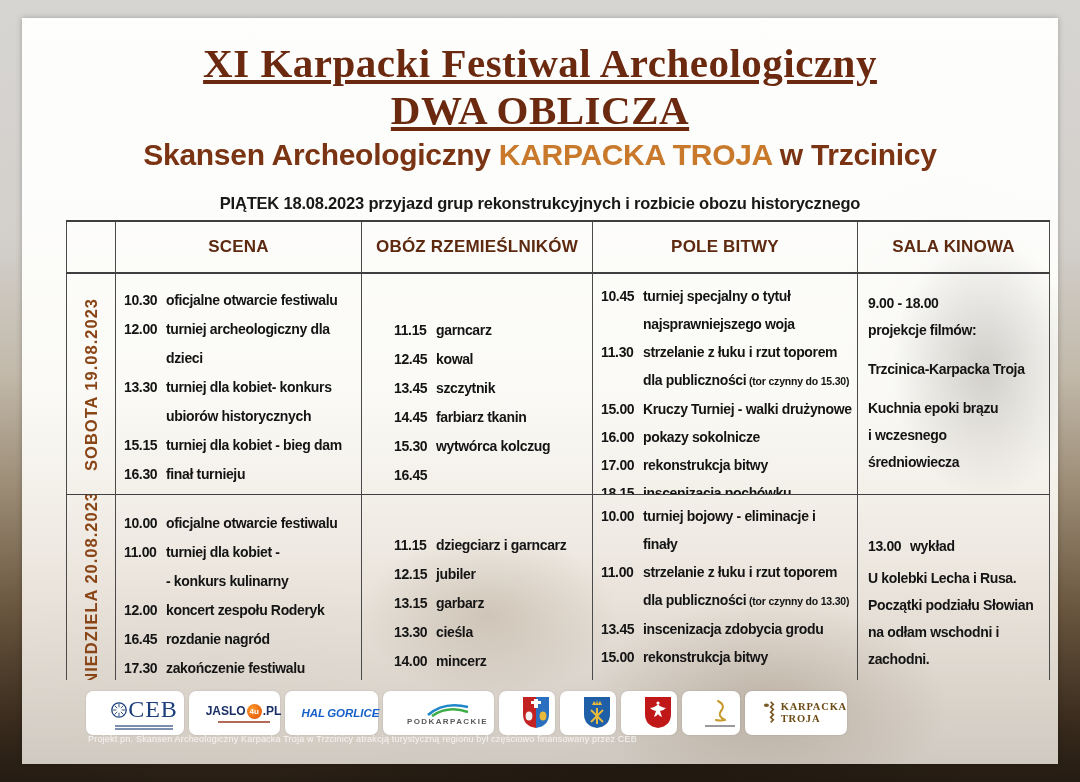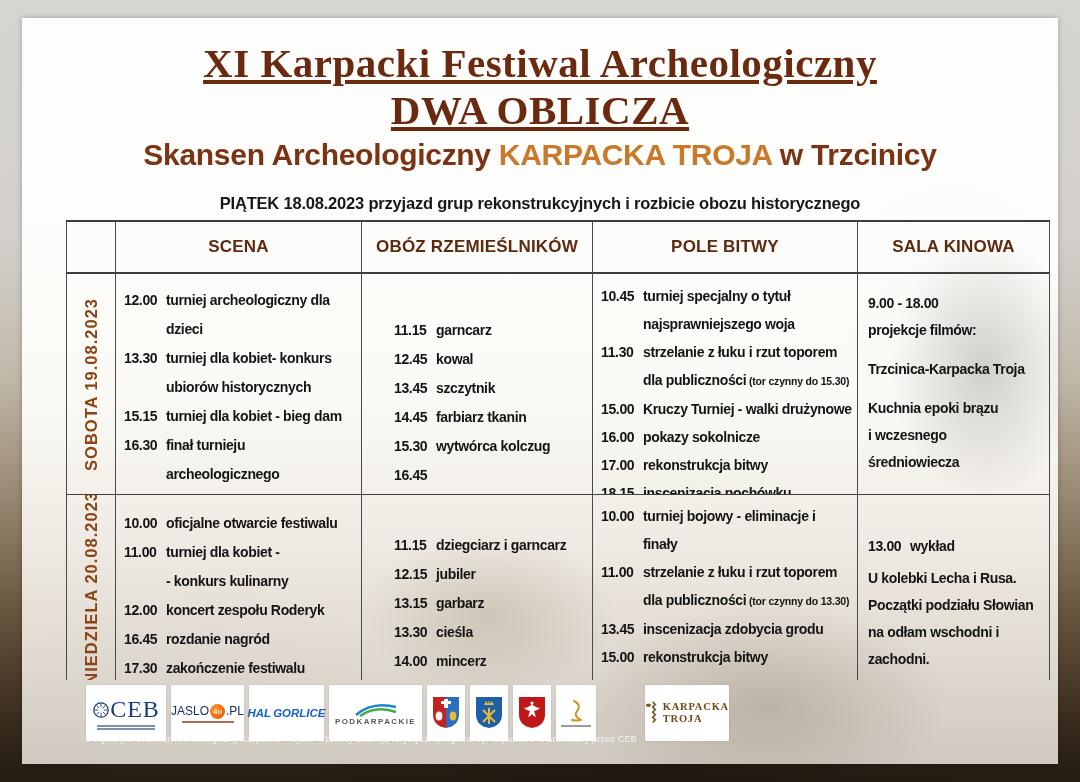--- a/index.html
+++ b/index.html
@@ -54,35 +54,35 @@
   .r-sun.c-sala{padding-top:38px;line-height:27px;padding-left:10px;}
   .event.timed{padding-left:42px;text-indent:-42px;}
   .event .time{display:inline-block;width:42px;text-indent:0;}
   .event .etext{white-space:pre-line;}
   .event .note{font-size:10.5px;letter-spacing:-.2px;}
   .gap{height:12px;}
   .gap.sm{height:5px;}
   
   .logo-strip{position:absolute;left:64px;top:672px;width:922px;height:46px;
     display:flex;align-items:center;}
-  .tile{background:#fff;height:56px;border-radius:1px;display:flex;align-items:center;
-    justify-content:center;margin-right:5px;box-shadow:0 0 2px rgba(0,0,0,.15);}
+  .tile{background:#fff;height:44px;border-radius:7px;display:flex;align-items:center;
+    justify-content:center;margin-right:5px;box-shadow:0 0 2px rgba(0,0,0,.15);padding-left:18px;}
   .site{flex:1;text-align:center;font-weight:bold;font-size:34px;letter-spacing:.5px;color:#fff;
     text-shadow:-2px -2px 0 #57524b,2px -2px 0 #57524b,-2px 2px 0 #57524b,2px 2px 0 #57524b,
       0 -2px 0 #57524b,0 2px 0 #57524b,-2px 0 0 #57524b,2px 0 0 #57524b,3px 3px 3px rgba(40,35,30,.6);}
   .credit{position:absolute;left:66px;top:716px;font-size:9px;color:rgba(255,255,255,.78);
     letter-spacing:.2px;}
   
   .ceb{width:80px;flex-direction:column;}
   .ceb-row{display:flex;align-items:center;}
   .ceb-txt{font-family:"Liberation Serif",serif;font-size:24px;color:#1b3f7a;letter-spacing:1px;}
   .microbars{margin-top:1px;}
   .microbars div{height:2px;background:#7d8fae;margin-top:1px;}
   .jaslo{width:73px;flex-direction:column;}
-  .jaslo-row{display:flex;align-items:center;font-weight:normal;font-size:12px;color:#1a2f66;}
+  .jaslo-row{display:flex;align-items:center;font-weight:bold;font-size:12px;color:#1a2f66;}
   .badge4u{width:15px;height:15px;border-radius:50%;background:radial-gradient(circle at 35% 35%,#ff9b2d,#e14a00);
     color:#fff;font-size:8px;display:flex;align-items:center;justify-content:center;margin:0 1px;}
   .halo{width:75px;font-style:italic;font-weight:bold;font-size:11.5px;color:#1560c8;}
   .halo .dot{display:inline-block;width:8px;height:8px;border-radius:50%;background:#f08a1e;margin:0 1px;}
   .podk{width:93px;flex-direction:column;}
   .podk-txt{font-size:8px;color:#5a5a5a;letter-spacing:1.4px;font-weight:bold;}
   .crest{width:38px;}
   .museum{width:40px;flex-direction:column;}
   .ktroja{width:84px;}
   .ktroja-txt{font-family:"Liberation Serif",serif;font-weight:bold;font-size:10.5px;color:#6b4a14;
@@ -109,20 +109,21 @@
     <div class="cell c-first hrow" data-name="corner-cell"></div>
     <div class="cell hrow" data-name="column-header-scena">SCENA</div>
     <div class="cell hrow" data-name="column-header-oboz">OBÓZ RZEMIEŚLNIKÓW</div>
     <div class="cell hrow" data-name="column-header-pole-bitwy">POLE BITWY</div>
     <div class="cell hrow" data-name="column-header-sala-kinowa">SALA KINOWA</div>
 
     <div class="cell c-first r-sat day-cell" data-name="day-cell-saturday">
       <span class="day-label" data-name="day-label-saturday">SOBOTA  19.08.2023</span>
     </div>
     <div class="cell r-sat c-scena content" data-name="cell-saturday-scena">
+        <div data-name="schedule-event" class="event timed"><span class="time" data-name="event-time">10.30</span><span class="etext" data-name="event-text">oficjalne otwarcie festiwalu</span></div>
         <div data-name="schedule-event" class="event timed"><span class="time" data-name="event-time">12.00</span><span class="etext" data-name="event-text">turniej archeologiczny dla dzieci</span></div>
         <div data-name="schedule-event" class="event timed"><span class="time" data-name="event-time">13.30</span><span class="etext" data-name="event-text">turniej dla kobiet- konkurs
 ubiorów historycznych</span></div>
         <div data-name="schedule-event" class="event timed"><span class="time" data-name="event-time">15.15</span><span class="etext" data-name="event-text">turniej dla kobiet - bieg dam</span></div>
         <div data-name="schedule-event" class="event timed"><span class="time" data-name="event-time">16.30</span><span class="etext" data-name="event-text">finał turnieju archeologicznego
 dla dzieci</span></div>
       </div>
     <div class="cell r-sat c-oboz content" data-name="cell-saturday-oboz">
         <div data-name="schedule-event" class="event timed"><span class="time" data-name="event-time">11.15</span><span class="etext" data-name="event-text">garncarz</span></div>
         <div data-name="schedule-event" class="event timed"><span class="time" data-name="event-time">12.45</span><span class="etext" data-name="event-text">kowal</span></div>
@@ -270,21 +271,21 @@
 
     <div class="tile museum" data-name="muzeum-podkarpackie-logo">
       <svg width="20" height="24" viewBox="0 0 20 24" data-name="gold-swirl-icon">
         <path d="M8,2 q8,4 3,10 q-4,5 4,9 M6,21 q4,1 8,0" fill="none" stroke="#c79a2e" stroke-width="2" stroke-linecap="round"></path>
       </svg>
       <div class="microbars" style="width:30px;" data-name="museum-caption-bars">
           <div style="background:#9a9a9a;"></div>
         </div>
     </div>
 
-    <div class="tile ktroja" style="margin-right:0;margin-left:44px;" data-name="karpacka-troja-logo">
+    <div class="tile ktroja" style="margin-right:0;" data-name="karpacka-troja-logo">
       <svg width="16" height="30" viewBox="0 0 16 30" data-name="braid-ornament-icon">
         <ellipse cx="4" cy="6" rx="3" ry="2" fill="#7a5a28"></ellipse>
         <path d="M9,2 l3,3 -3,3 3,3 -3,3 3,3 -3,3 3,3 -3,3" fill="none" stroke="#7a5a28" stroke-width="2"></path>
       </svg>
       <div class="ktroja-txt">
         <div data-name="karpacka-troja-line1">KARPACKA</div>
         <div data-name="karpacka-troja-line2">TROJA</div>
       </div>
     </div>
   </div>

